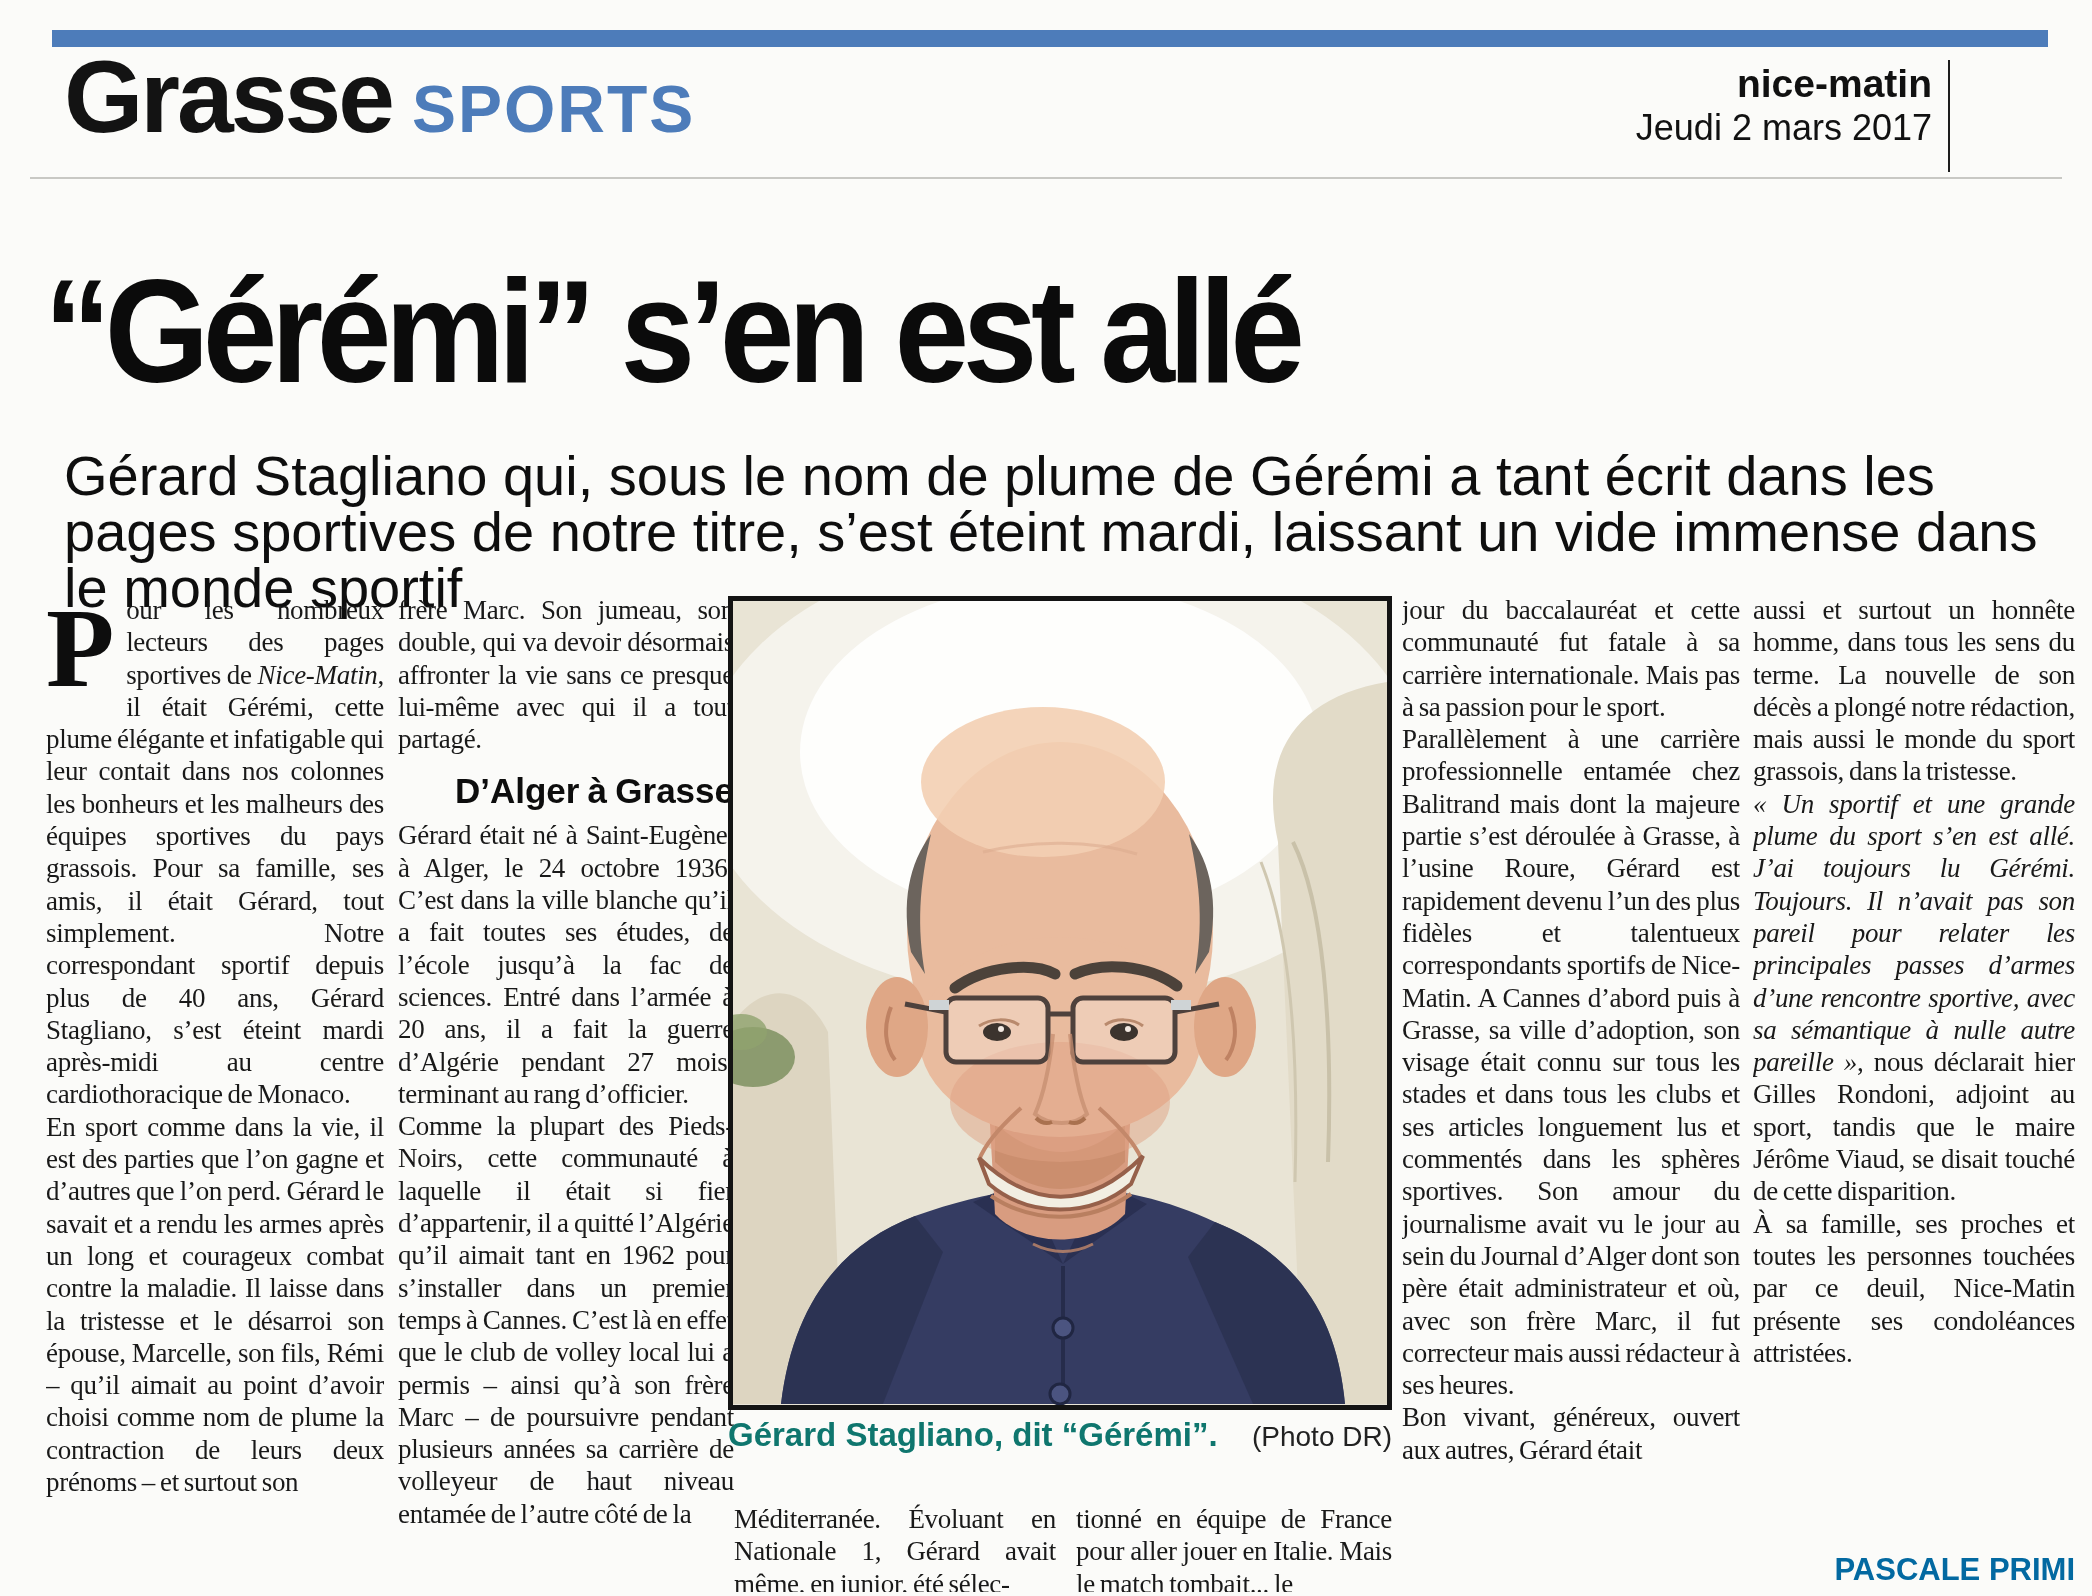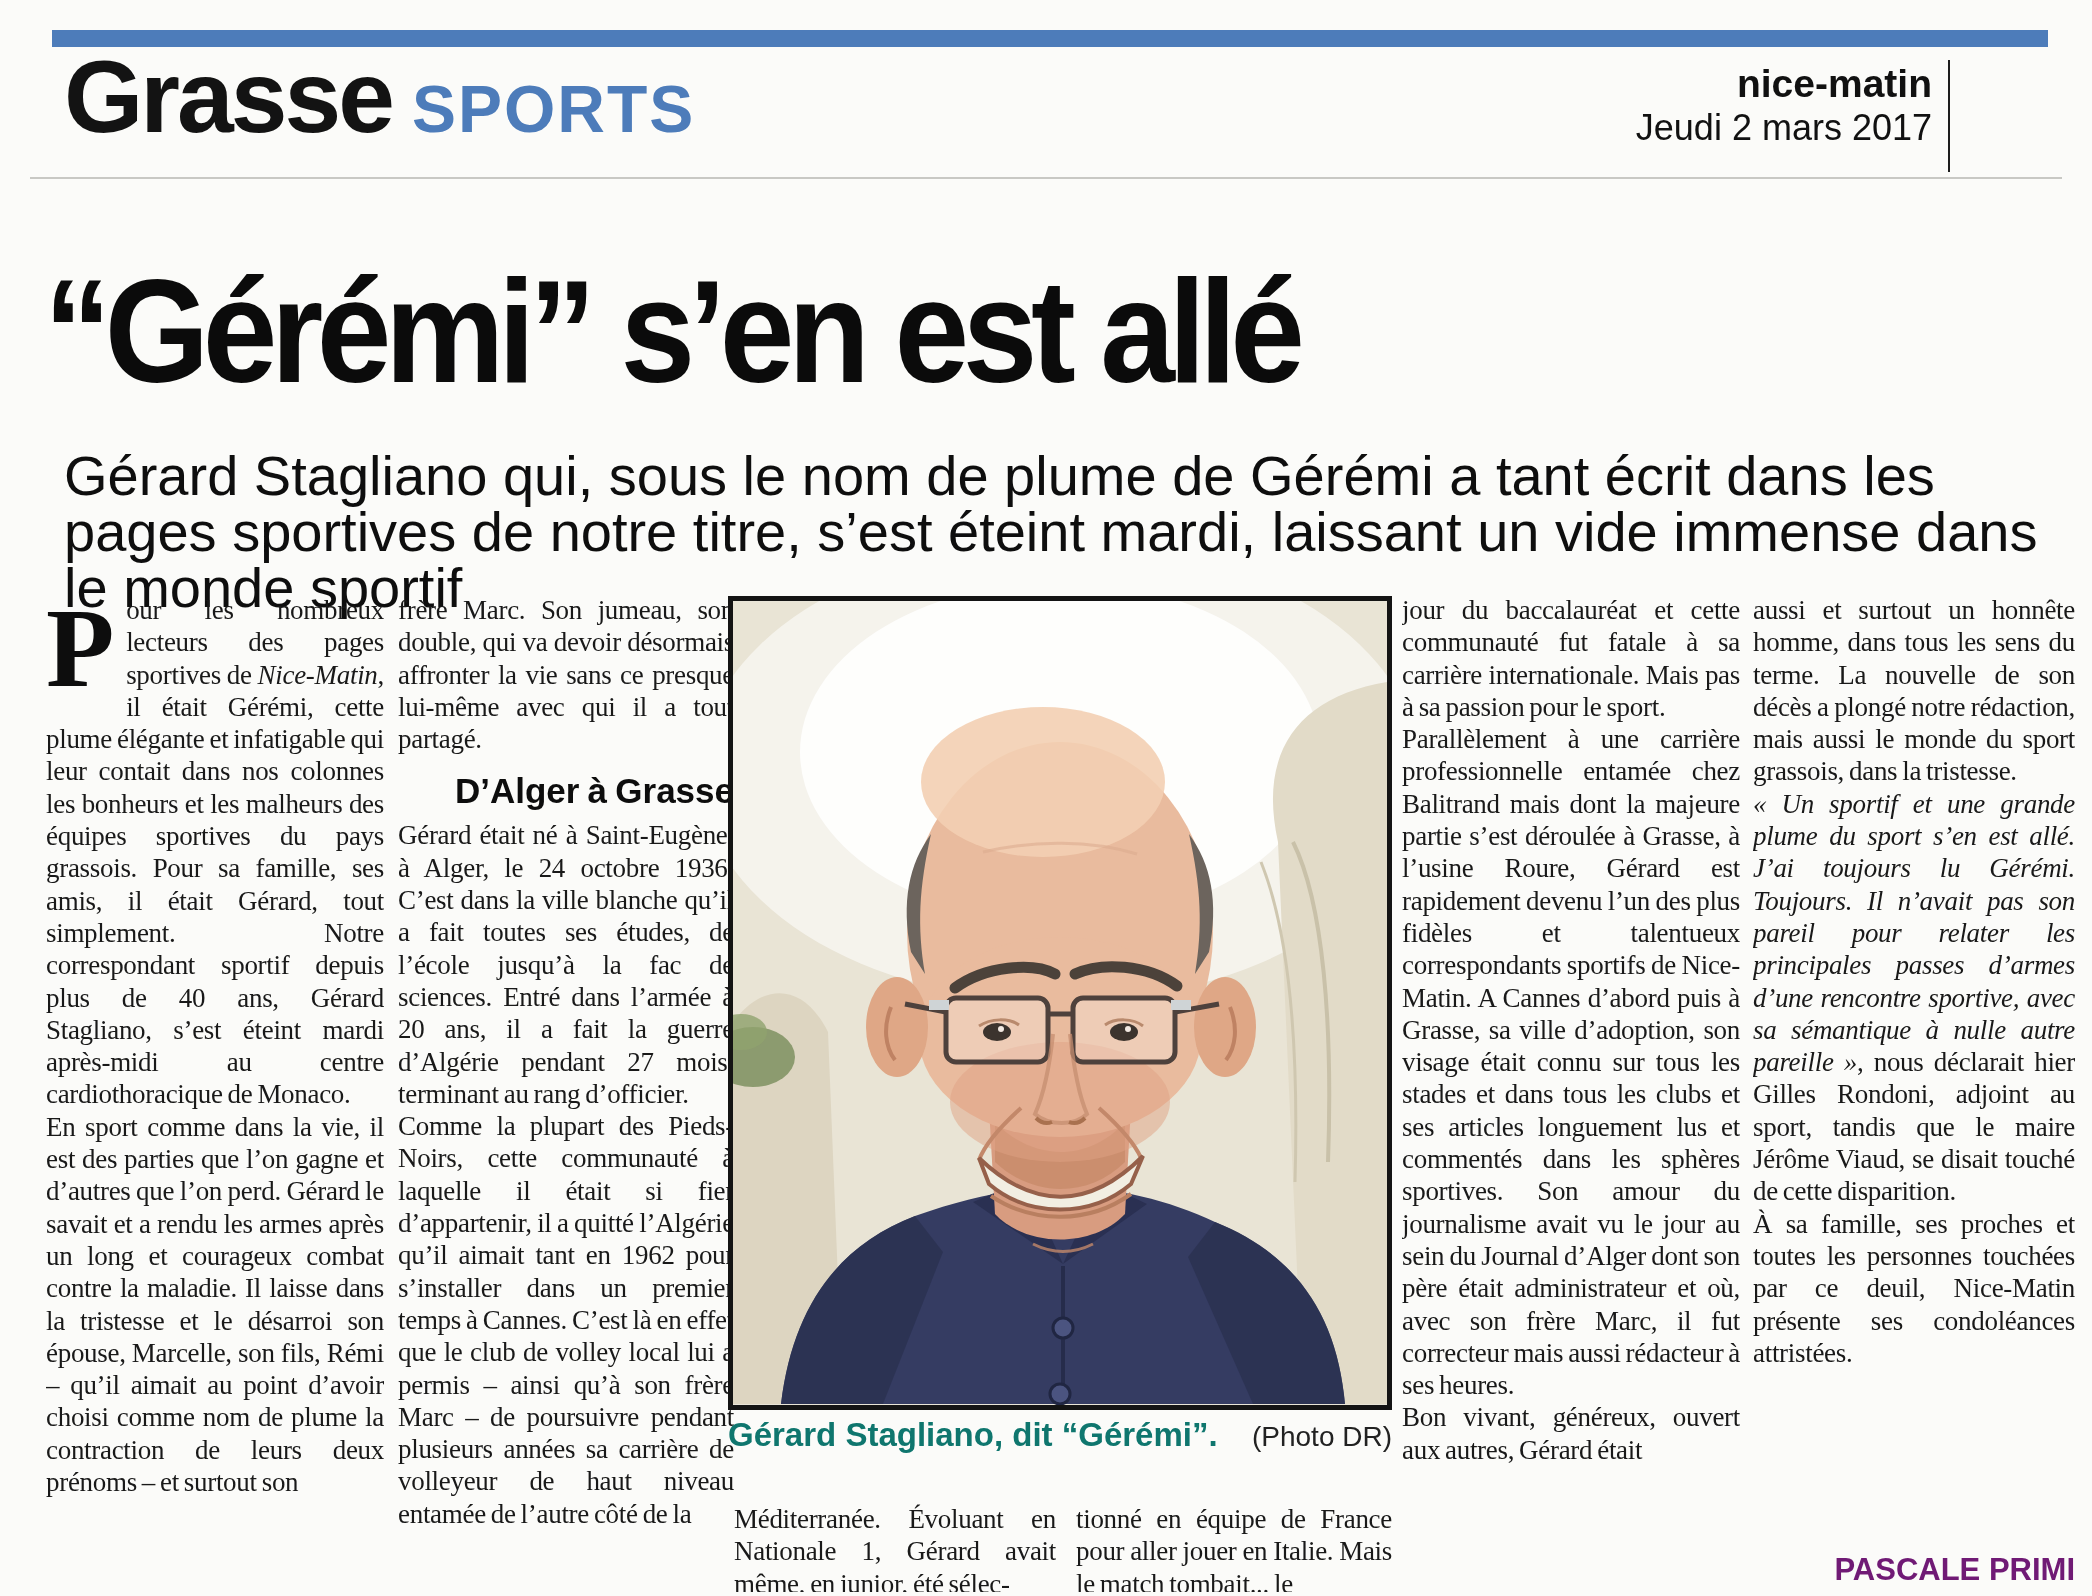--- a/index.html
+++ b/index.html
@@ -50,21 +50,21 @@
     justify-content:space-between;align-items:baseline;
     font-family:"Liberation Sans","DejaVu Sans",sans-serif;}
   .caption-text{font-weight:bold;font-size:33px;color:#0f766e;}
   .caption-credit{font-size:28px;color:#222;}
   .below{top:1476px;height:116px;overflow:hidden;text-align:justify;
     font-size:27px;line-height:32.3px;letter-spacing:-0.3px;word-spacing:-1.5px;color:#191919;}
   .bl{left:734px;width:322px;}
   .br{left:1076px;width:316px;}
   .byline{left:1753px;top:1552px;width:322px;text-align:right;
     font-family:"Liberation Sans","DejaVu Sans",sans-serif;
-    font-weight:bold;font-size:31px;color:#701a75;}
+    font-weight:bold;font-size:31px;color:#0369a1;}
 </style>
 </head>
 <body>
 
 <div class="abs topbar"></div>
 
 <div class="abs masthead">
   <span class="grasse">Grasse</span><span class="sports">SPORTS</span>
 </div>
 

